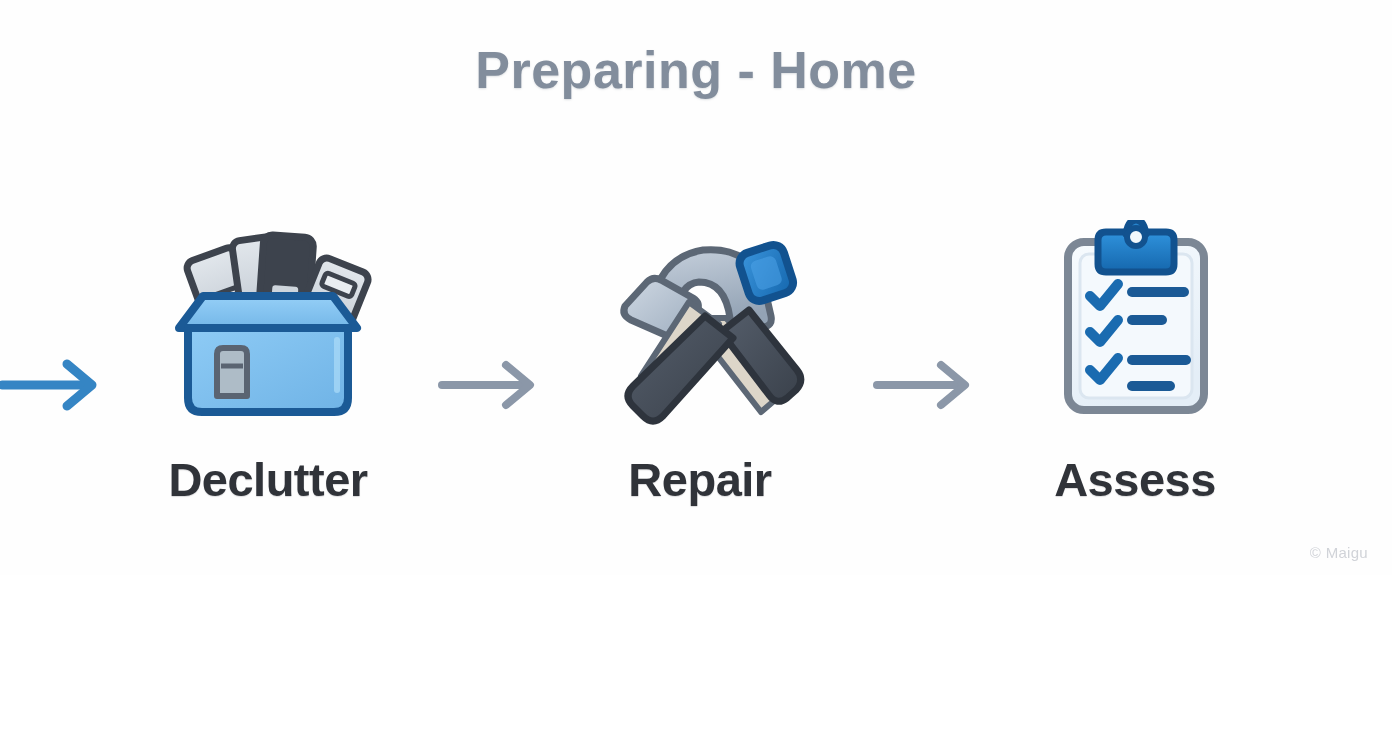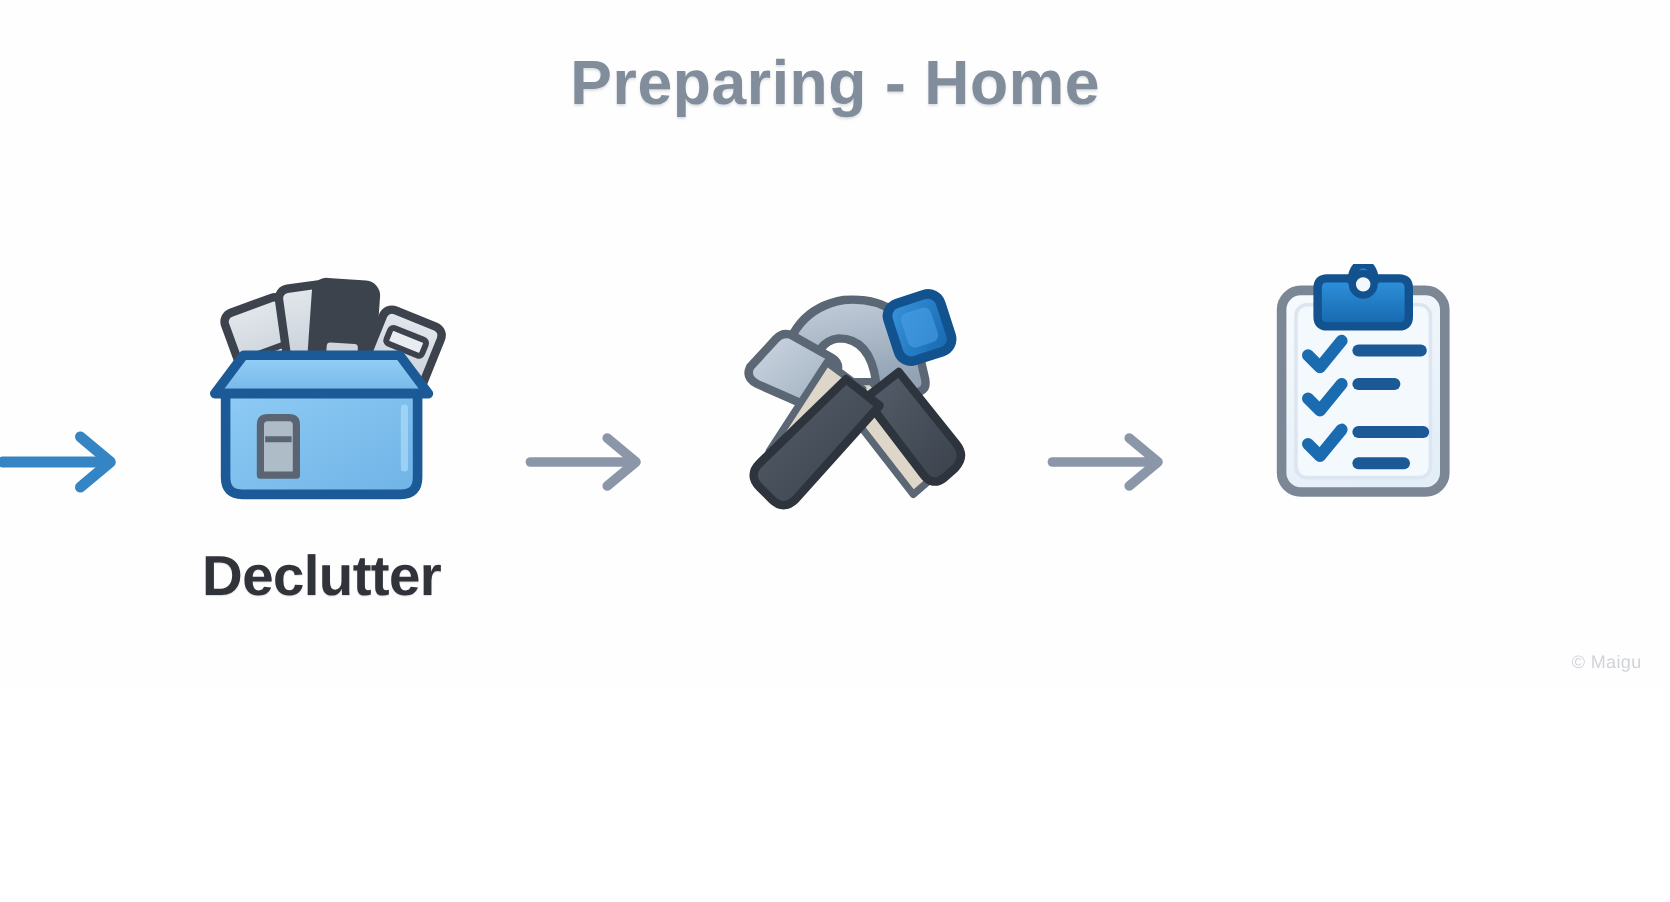--- a/index.html
+++ b/index.html
@@ -204,20 +204,21 @@
           <path d="M96 82 L126 104 L76 176 L48 156 Z" fill="#ddd6c9" stroke="#5c6775" stroke-width="6" stroke-linejoin="round"></path>
 
           <path d="M112 96 L140 118 L70 196 Q60 206 50 196 L40 186 Q30 176 40 166 Z" fill="url(#handleG)" stroke="#2e343d" stroke-width="7" stroke-linejoin="round"></path>
 
           <g transform="rotate(-18 173 52)">
             <rect x="150" y="28" width="46" height="50" rx="11" fill="url(#nailG)" stroke="#12528f" stroke-width="8"></rect>
             <rect x="160" y="38" width="26" height="30" rx="6" fill="#4ca3e8" opacity="0.55" stroke="none"></rect>
           </g>
         </svg>
       </div>
+      <div class="step-label">Repair</div>
     </div>
 
     <div class="arrow" id="arrow-2">
       <svg width="120" height="70" viewBox="0 0 120 70" aria-hidden="true">
         <g stroke="#8b97a8" stroke-width="8" stroke-linecap="round" stroke-linejoin="round" fill="none">
           <line x1="12" y1="35" x2="95" y2="35"></line>
           <polyline points="76,15 100,35 76,55"></polyline>
         </g>
       </svg>
     </div>
@@ -250,19 +251,20 @@
             <polyline points="62,150 72,160 90,138"></polyline>
           </g>
           <g stroke="#1b5a96" stroke-width="10" stroke-linecap="round">
             <line x1="104" y1="72" x2="156" y2="72"></line>
             <line x1="104" y1="100" x2="134" y2="100"></line>
             <line x1="104" y1="140" x2="158" y2="140"></line>
             <line x1="104" y1="166" x2="142" y2="166"></line>
           </g>
         </svg>
       </div>
+      <div class="step-label">Assess</div>
     </div>
 
   </div>
 
   <div class="wm">© Maigu</div>
 
 </div>
 
 </body></html>

